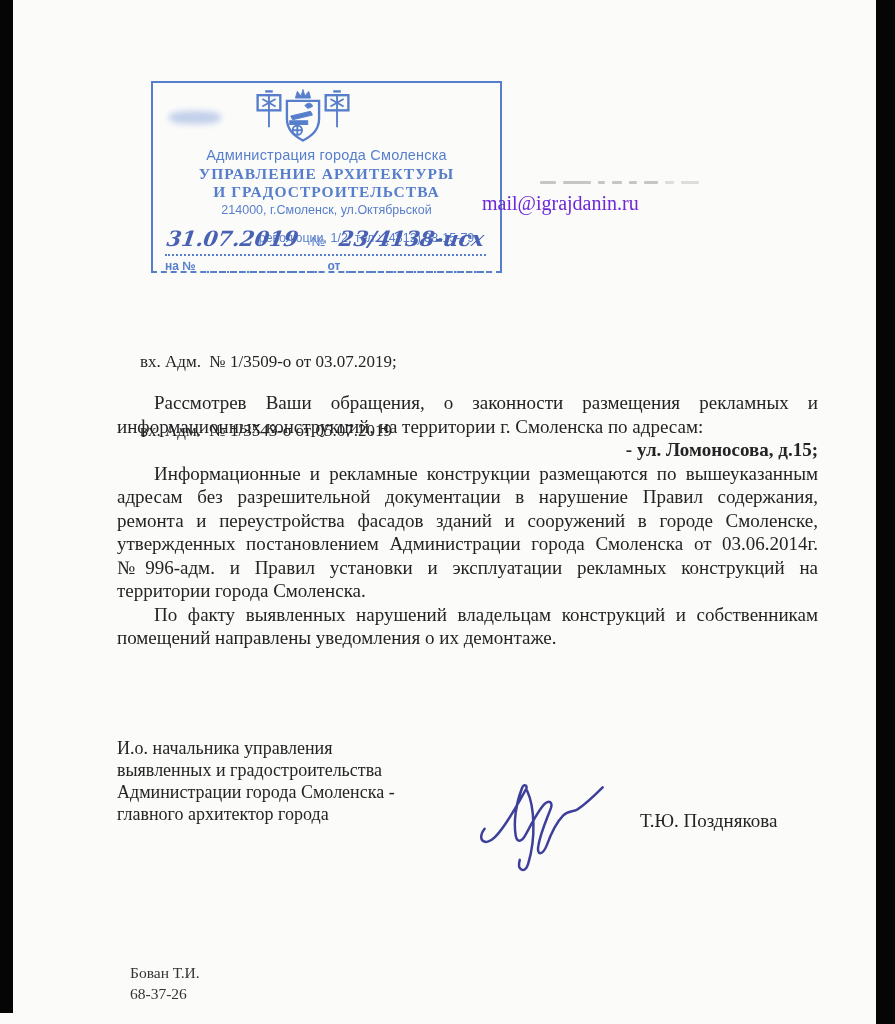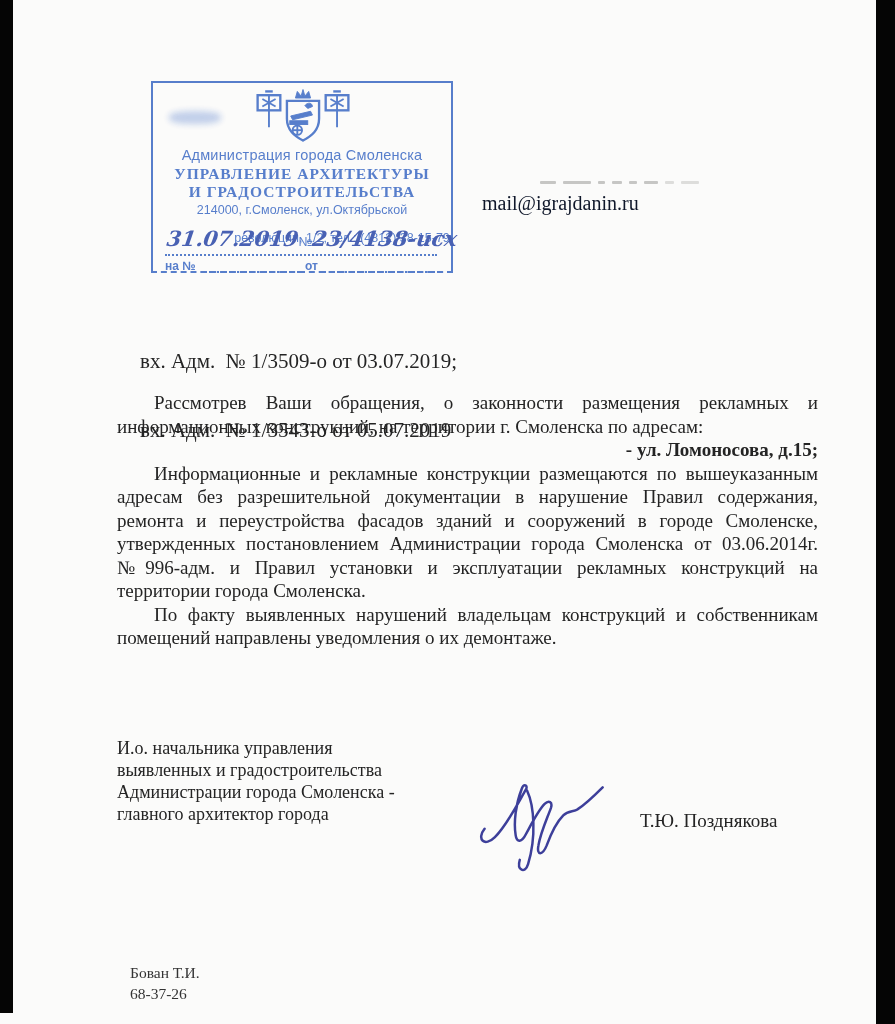--- a/index.html
+++ b/index.html
@@ -8,21 +8,21 @@
     background:#fbfbfa;overflow:hidden;
     font-family:"Liberation Serif", serif;color:#242424;
   }
   
   .edge{position:absolute;background:#050505;}
   .edge-left{left:0;top:0;width:13px;height:1013px;}
   .edge-right{right:0;top:0;width:19px;height:1024px;}
 
   
   .stamp{
-    position:absolute;left:151px;top:81px;width:302px;height:192px;
+    position:absolute;left:151px;top:81px;width:351px;height:192px;
     border:2px solid var(--stamp-ink,#4a74c8);
     border-bottom-style:dashed;
     box-sizing:border-box;text-align:center;
     color:var(--stamp-ink,#4a74c8);
     font-family:"Liberation Sans", sans-serif;
     opacity:.92;
   }
   .stamp-smudge{
     position:absolute;left:16px;top:28px;width:52px;height:13px;
     background:var(--stamp-ink,#4a74c8);opacity:.35;filter:blur(3px);
@@ -50,24 +50,24 @@
     position:absolute;top:176px;left:12px;right:12px;height:14px;
     display:flex;align-items:flex-end;gap:6px;font-size:12px;font-weight:bold;
   }
   .dot-line{border-bottom:2px dotted var(--stamp-ink,#4a74c8);height:12px;}
   .dot-line.w1{flex:1.1;}
   .dot-line.w2{flex:1.3;}
 
   
   .redacted{position:absolute;left:540px;top:181px;display:flex;gap:7px;align-items:center;}
   .redacted i{display:block;height:3px;background:#c6c6c4;border-radius:1px;}
-  .email{position:absolute;left:482px;top:192px;font-size:20px;color:#0f172a;}
+  .email{position:absolute;left:482px;top:192px;font-size:20px;color:#6d28d9;}
 
   
-  .refs{position:absolute;left:140px;top:304px;font-size:21px;line-height:23px;white-space:pre;}
+  .refs{position:absolute;left:140px;top:304px;font-size:17px;line-height:23px;white-space:pre;}
 
   
   .body-text{position:absolute;left:117px;top:391px;width:701px;
     font-size:19px;line-height:23.5px;text-align:justify;}
   .body-text p{margin:0;}
   .body-text p.indent{text-indent:37px;}
   .body-text p.list{padding-left:37px;text-align:right;font-weight:bold;}
 
   
   .sig-block{position:absolute;left:117px;top:737px;font-size:18px;line-height:22px;}

